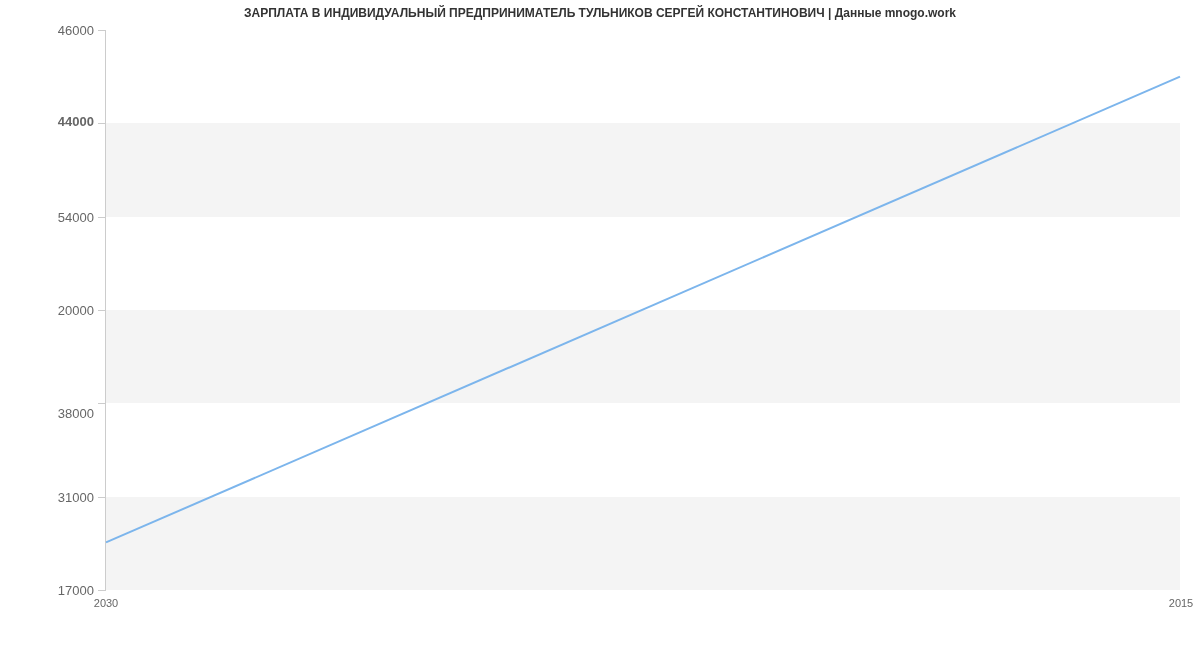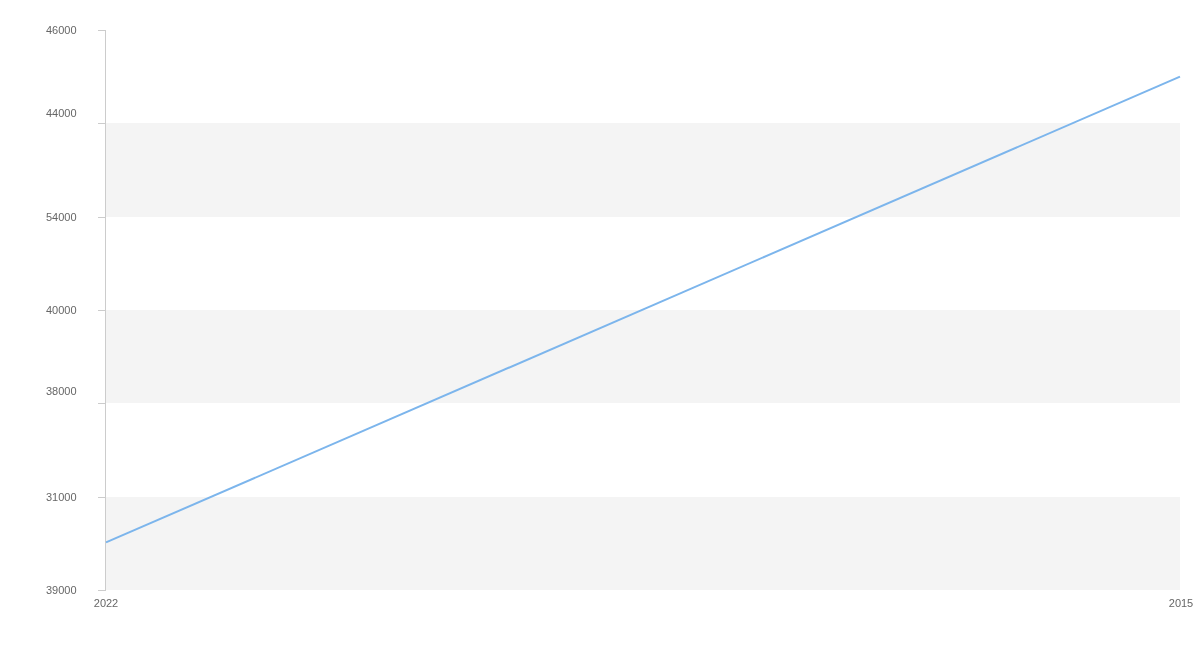--- a/index.html
+++ b/index.html
@@ -46,22 +46,22 @@
     position: absolute;
     left: -8px;
     height: 1px;
     width: 8px;
     background: #cccccc;
   }
   .y-label {
     position: absolute;
     left: -60px;
     width: 48px;
-    text-align: left;
-    font-size: 11px;
+    text-align: right;
+    font-size: 13px;
     color: #666666;
     transform: translateY(-50%);
   }
   .x-label {
     position: absolute;
     bottom: -20px;
     font-size: 11px;
     color: #666666;
     transform: translateX(-50%);
   }
@@ -71,43 +71,44 @@
     top: 0;
     width: 100%;
     height: 100%;
     overflow: visible;
   }
 </style>
 </head>
 <body>
 
 <div class="chart-wrap">
+  <div class="title">ЗАРПЛАТА В ИНДИВИДУАЛЬНЫЙ ПРЕДПРИНИМАТЕЛЬ ТУЛЬНИКОВ СЕРГЕЙ КОНСТАНТИНОВИЧ | Данные mnogo.work</div>
   <div class="plot">
     <div id="bands">
         <div class="band" style="top: 466.667px; height: 93.3333px;"></div>
         <div class="band" style="top: 280px; height: 93.3333px;"></div>
         <div class="band" style="top: 93.3333px; height: 93.3333px;"></div>
       </div>
     <div id="ylabels">
         <div class="y-tick" style="top: 560px;"></div>
-        <div class="y-label" style="top: 560px;">39000</div>
+        <div class="y-label" style="top: 560px;">17000</div>
         <div class="y-tick" style="top: 466.667px;"></div>
         <div class="y-label" style="top: 466.667px;">31000</div>
         <div class="y-tick" style="top: 373.333px;"></div>
-        <div class="y-label" style="top: 361px;">38000</div>
+        <div class="y-label" style="top: 383px;">38000</div>
         <div class="y-tick" style="top: 280px;"></div>
-        <div class="y-label" style="top: 280px;">40000</div>
+        <div class="y-label" style="top: 280px;">20000</div>
         <div class="y-tick" style="top: 186.667px;"></div>
         <div class="y-label" style="top: 186.667px;">54000</div>
         <div class="y-tick" style="top: 93.3333px;"></div>
-        <div class="y-label" style="top: 83px;">44000</div>
+        <div class="y-label" style="top: 91px; font-weight: bold;">44000</div>
         <div class="y-tick" style="top: 0px;"></div>
         <div class="y-label" style="top: 0px;">46000</div>
       </div>
     <div id="xlabels">
-        <div class="x-label" style="left: 0px;">2022</div>
+        <div class="x-label" style="left: 0px;">2030</div>
         <div class="x-label" style="left: 1075px;">2015</div>
       </div>
     <svg class="line" viewBox="0 0 1075 560" preserveAspectRatio="none">
       <polyline id="series0" fill="none" stroke-width="2" points="0,513.3333333333334 1075,46.66666666666674" stroke="#7cb5ec"></polyline>
     </svg>
   </div>
 </div>
 
 </body></html>

